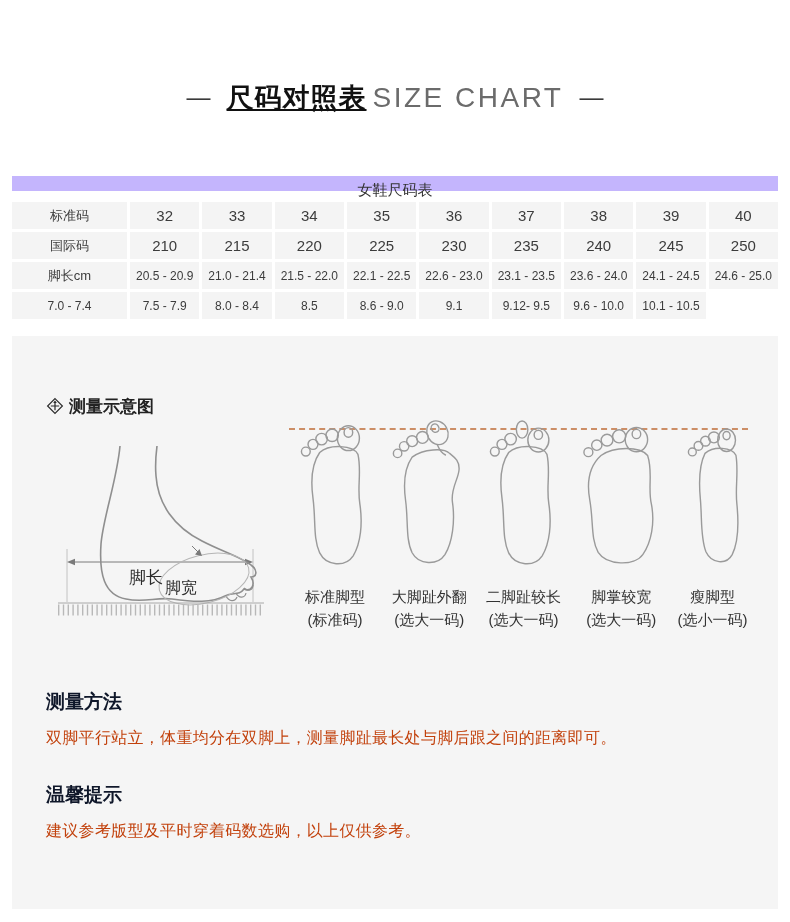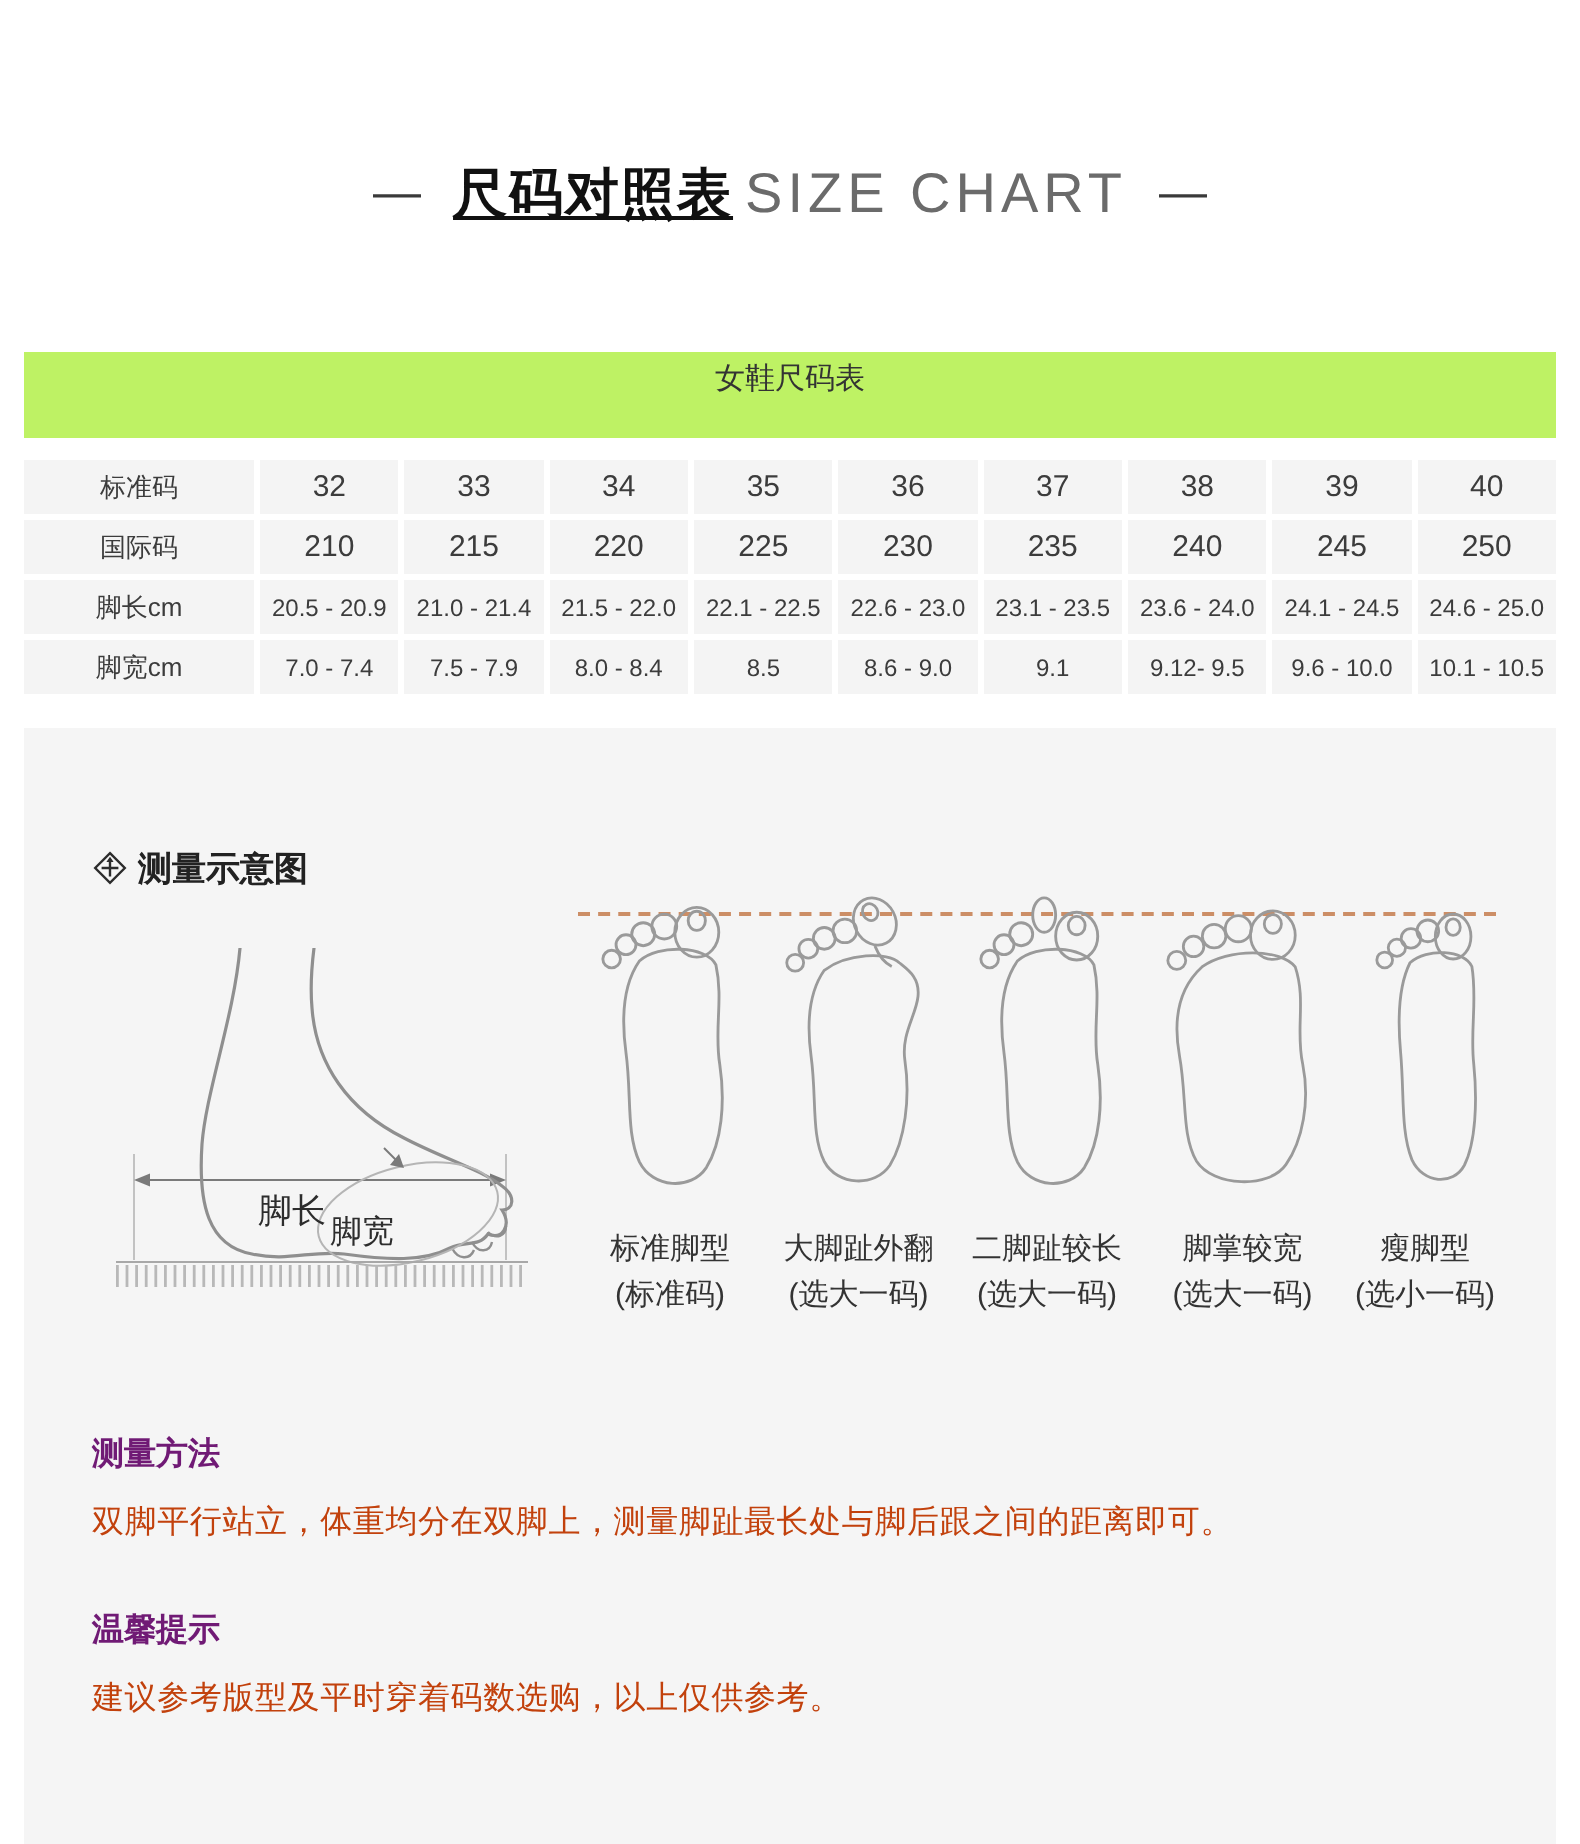--- a/index.html
+++ b/index.html
@@ -12,21 +12,21 @@
 
   
   .page-title { margin-top:76px; text-align:center; line-height:42px; white-space:nowrap; }
   .page-title .dash { font-size:24px; color:#3a3a3a; vertical-align:2px; }
   .page-title .t-cn { font-size:27px; font-weight:bold; color:#111; letter-spacing:1px; margin:0 6px 0 16px;text-decoration:underline; }
   .page-title .t-en { font-size:28px; font-weight:normal; color:#6b6b6b; letter-spacing:2.5px; margin-right:16px; }
 
   
   .table-wrap { margin:53px 12px 0 12px; }
   .table-header {
-    height:43px; line-height:27px; background:#bef264;
+    height:15px; line-height:27px; background:#c4b5fd;
     text-align:center; font-size:15px; color:#333;
   }
   .table-grid {
     margin-top:11px; display:grid;
     grid-template-columns:115px repeat(9, 1fr);
     gap:3px;
   }
   .cell {
     background:#f4f4f4; height:27px;
     display:flex; align-items:center; justify-content:center;
@@ -50,21 +50,21 @@
 
   .measure-svg { margin-top:28px; display:block; }
 
   .feet-row { position:relative; margin-top:22px; display:flex; justify-content:space-between; }
   .guide-line { position:absolute; left:-2px; right:2px; top:12px; border-top:2px dashed #cc8e66; }
   .foot-fig { display:flex; flex-direction:column; align-items:center; position:relative; }
   .foot-label { margin-top:8px; text-align:center; font-size:15px; color:#333; line-height:23px; white-space:nowrap; }
 
   .method { margin-top:58px; }
   .tips { margin-top:33px; }
-  .section-title { font-size:16px; font-weight:bold; color:#701a75; }
+  .section-title { font-size:19px; font-weight:bold; color:#0f172a; }
   .section-body { margin-top:13px; font-size:16px; color:#c2410c; letter-spacing:0.3px; }
 
   svg text { font-family:"Liberation Sans","DejaVu Sans",sans-serif; }
 </style>
 </head>
 <body>
 
 <div class="page-title">
   <span class="dash">—</span><span class="t-cn">尺码对照表</span><span class="t-en">SIZE CHART</span><span class="dash">—</span>
 </div>
@@ -99,21 +99,20 @@
     <div class="cell small">20.5 - 20.9</div>
     <div class="cell small">21.0 - 21.4</div>
     <div class="cell small">21.5 - 22.0</div>
     <div class="cell small">22.1 - 22.5</div>
     <div class="cell small">22.6 - 23.0</div>
     <div class="cell small">23.1 - 23.5</div>
     <div class="cell small">23.6 - 24.0</div>
     <div class="cell small">24.1 - 24.5</div>
     <div class="cell small">24.6 - 25.0</div>
 
-    <div class="cell lab">脚宽cm</div>
     <div class="cell small">7.0 - 7.4</div>
     <div class="cell small">7.5 - 7.9</div>
     <div class="cell small">8.0 - 8.4</div>
     <div class="cell small">8.5</div>
     <div class="cell small">8.6 - 9.0</div>
     <div class="cell small">9.1</div>
     <div class="cell small">9.12- 9.5</div>
     <div class="cell small">9.6 - 10.0</div>
     <div class="cell small">10.1 - 10.5</div>
   </div>

